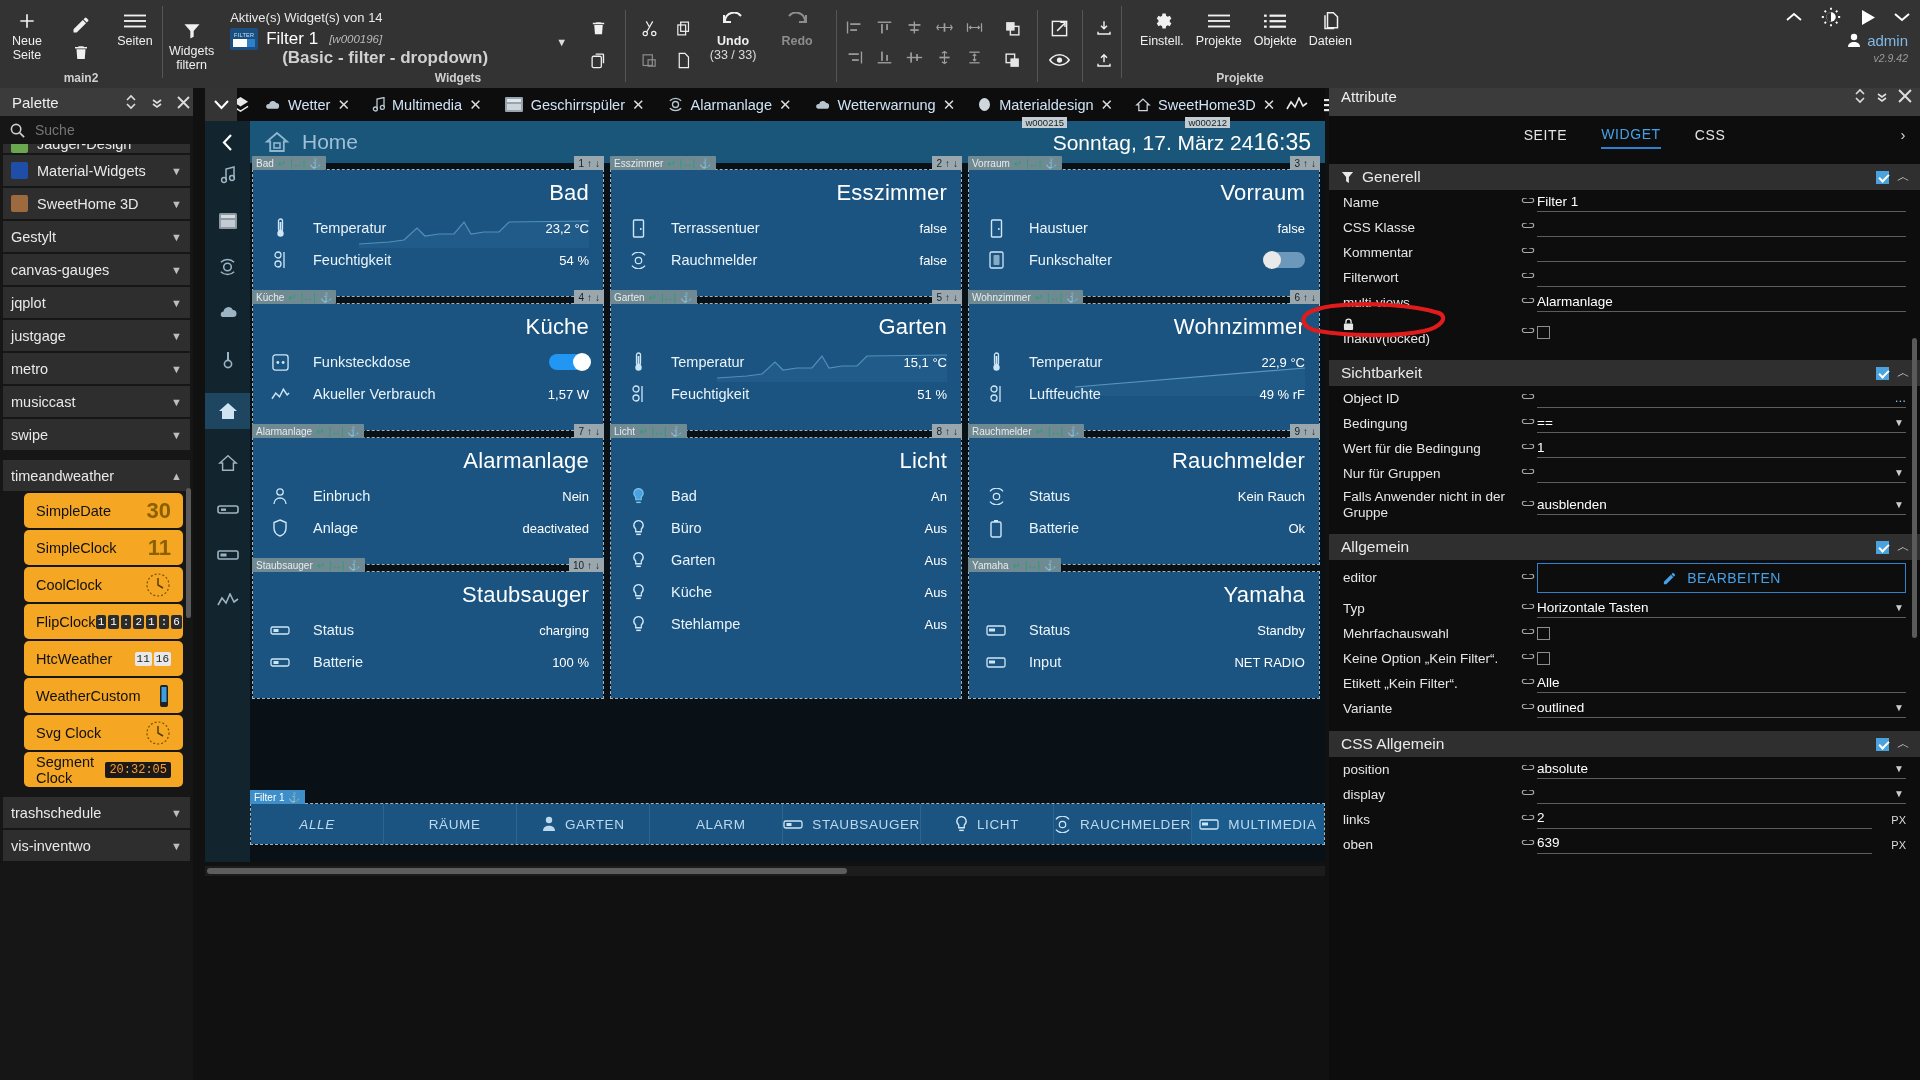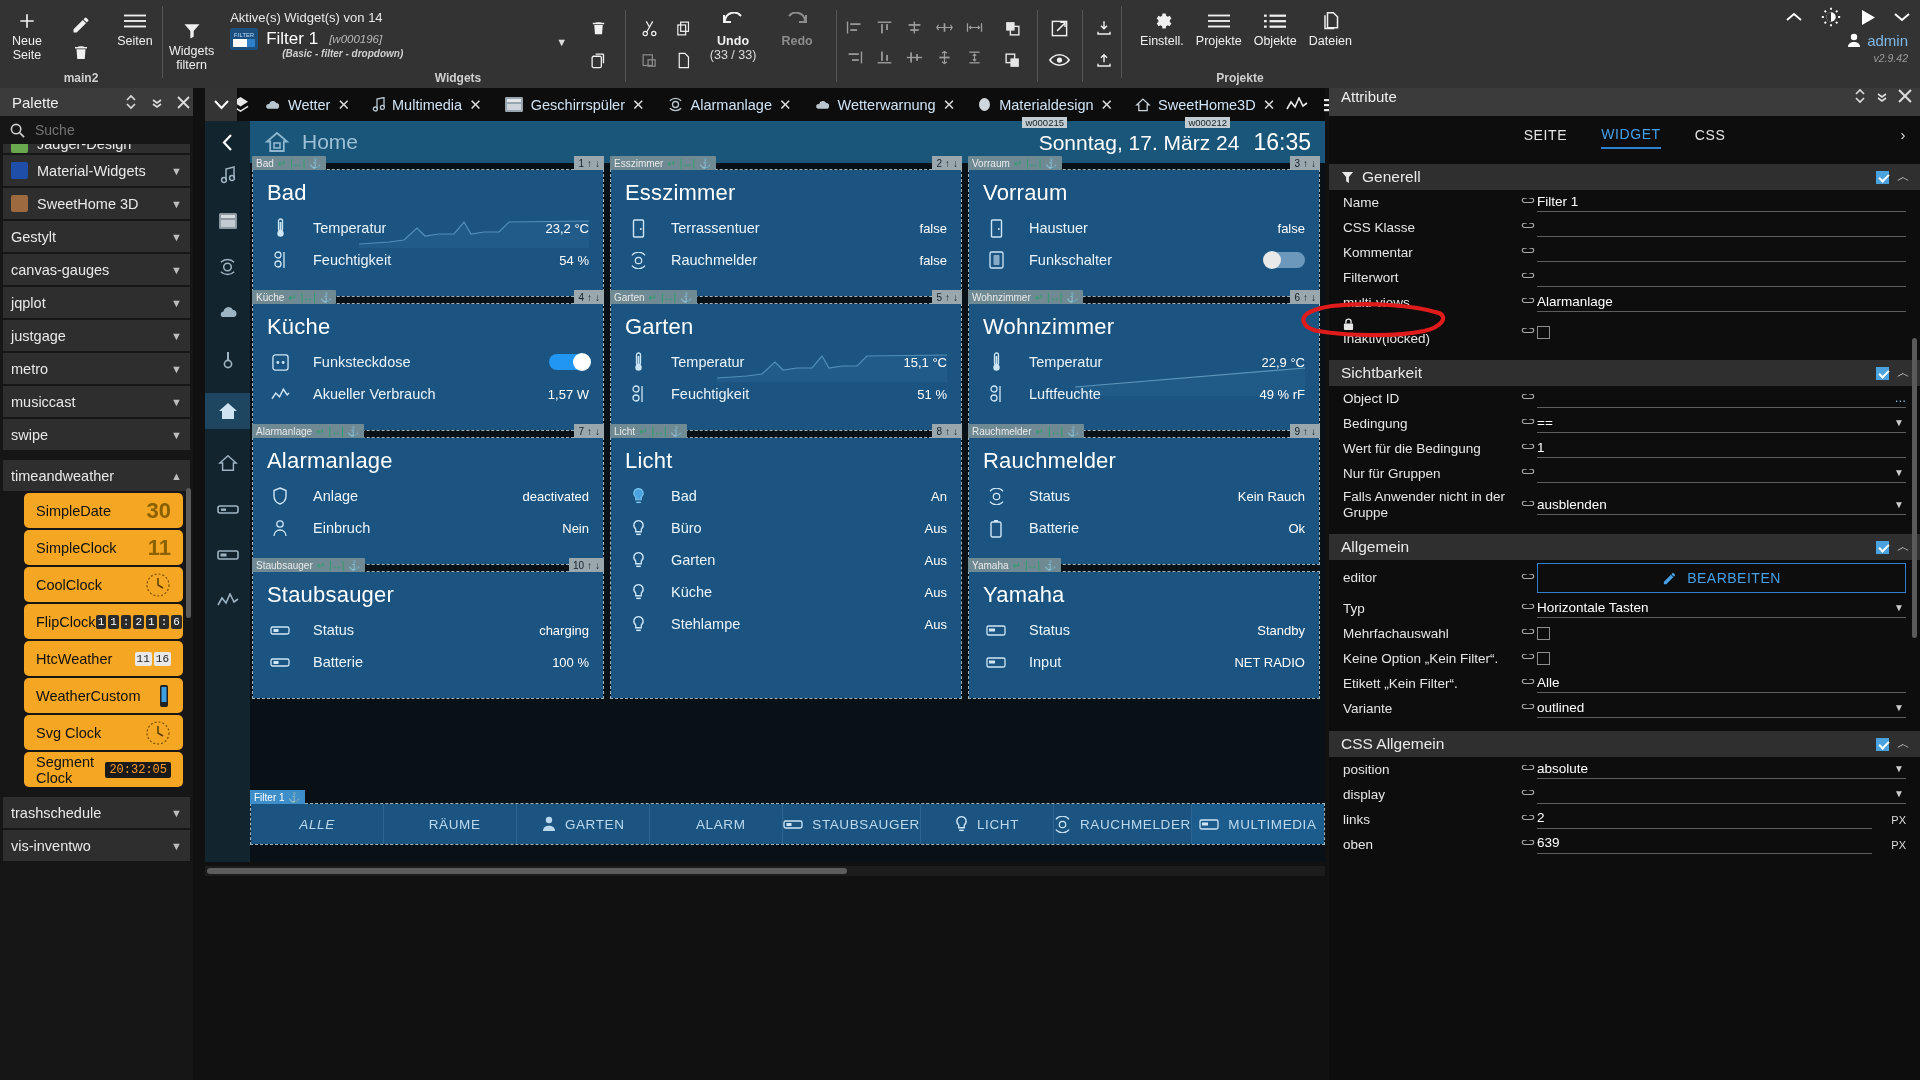--- a/index.html
+++ b/index.html
@@ -47,21 +47,21 @@
   .selrow { display:flex; align-items:center; gap:8px; }
   .wchip {
     width:28px; height:22px; background:#1b4f80; border-radius:2px;
     display:flex; flex-direction:column; align-items:center; justify-content:center;
     font-size:5px; color:#9fd5ff; letter-spacing:.3px; overflow:hidden;
   }
   .wchip .bar{ width:22px; height:8px; background:#fff; margin-top:1px; position:relative;}
   .wchip .bar:after{content:"";position:absolute;right:0;top:0;width:8px;height:8px;background:#2f7fc9;}
   .selname { font-size:17px; color:#ffffff; }
   .selid { font-size:11.5px; color:#bbb; font-style:italic; margin-left:3px;}
-  .selsub { font-size:10px; color:#d0d0d0; font-weight:bold; margin-left:52px; margin-top:-2px;font-style:italic;}
+  .selsub { font-size:17px; color:#d0d0d0; font-weight:bold; margin-left:52px; margin-top:-2px;}
   .caret { color:#ddd; font-size:11px; margin-left:6px; cursor:pointer;}
 
   .undo-lbl { font-size:15px; font-weight:bold; }
   .undo-sub { font-size:11px; color:#ddd; }
 
   
   .ribbon-right { position:absolute; right:10px; top:6px; display:flex; align-items:center; gap:18px; }
   .ribbon-right .ri { cursor:pointer; color:#fff; }
   .userline { position:absolute; right:12px; top:32px; display:flex; align-items:center; gap:6px; }
   .userline .uname { color:#7fb9e8; font-size:15px; }
@@ -121,30 +121,30 @@
   }
   .rail-ico { color:#9db4c2; cursor:pointer; display:flex; align-items:center; justify-content:center; height:24px;}
   .rail-ico.sel { background:#1e4660; width:45px; height:36px; }
   .rail-back { position:absolute; left:0; top:0; width:45px; height:42px; display:flex; align-items:center; justify-content:center; color:#fff; cursor:pointer;}
 
   .topbar {
     position:absolute; left:45px; top:0; width:1075px; height:42px; background:#1a5679;
     display:flex; align-items:center; padding:0 14px; color:#8fb7cf;
   }
   .topbar .home-lbl { font-size:21px; margin-left:12px; color:#9dc0d6; }
-  .topbar .clockwrap { margin-left:auto; display:flex; align-items:baseline; gap:14px; color:#fff;}
+  .topbar .clockwrap { margin-left:auto; display:flex; align-items:baseline; color:#fff;}
   .topbar .dat { font-size:21px; }
   .topbar .tim { font-size:23px; }
 
   .grid {
     position:absolute; left:45px; top:42px; width:1075px; height:640px;
     display:grid; grid-template-columns:repeat(3, 352px); gap:6px; padding:6px 0 0 2px;
     grid-auto-rows:128px;
   }
-  .cardwrap { position:relative; border:1px dashed #9fb3bd; }
+  .cardwrap { position:relative; border:1px dashed #9fb3bd;text-align:right; }
   .card { background:#1b5480; width:100%; height:100%; padding:10px 14px 6px 14px; position:relative; overflow:hidden;}
   .card-title { font-size:22px; color:#fff; font-weight:400; margin-bottom:6px; letter-spacing:.2px;}
   .crow { display:flex; align-items:center; height:32px; position:relative; z-index:2;}
   .crow .ci { width:26px; color:#cfe6f7; display:flex; align-items:center; justify-content:center; }
   .crow .cl { font-size:14.5px; color:#eaf4fb; margin-left:20px;}
   .crow .cv { margin-left:auto; font-size:13px; color:#fff;}
   .spark { position:absolute; right:14px; width:230px; height:34px; opacity:.55; z-index:1;}
 
   .tagbar {
     position:absolute; left:-1px; top:-14px; height:14px; display:flex; align-items:center;
@@ -1162,35 +1162,35 @@
           <div class="tag-right">
             <span>7</span>
             <span>↑</span>
             <span>↓</span>
           </div>
           <div class="card">
             <div class="card-title">Alarmanlage</div>
             <div class="crow">
               <span class="ci">
                 <svg width="16" height="18" viewBox="0 0 16 18">
+                  <circle cx="8" cy="5" r="3.2" fill="none" stroke="#cfe6f7" stroke-width="1.3"></circle>
+                  <path d="M2 17c0-3.6 2.7-6 6-6s6 2.4 6 6" fill="none" stroke="#cfe6f7" stroke-width="1.3"></path>
+                </svg>
+              </span>
+              <span class="cl">Einbruch</span>
+              <span class="cv">Nein</span>
+            </div>
+            <div class="crow">
+              <span class="ci">
+                <svg width="16" height="18" viewBox="0 0 16 18">
                   <path d="M8 1l6 2.5v5.5c0 4-2.6 6.8-6 8-3.4-1.2-6-4-6-8V3.5z" fill="none" stroke="#cfe6f7" stroke-width="1.4"></path>
                 </svg>
               </span>
               <span class="cl">Anlage</span>
               <span class="cv">deactivated</span>
-            </div>
-            <div class="crow">
-              <span class="ci">
-                <svg width="16" height="18" viewBox="0 0 16 18">
-                  <circle cx="8" cy="5" r="3.2" fill="none" stroke="#cfe6f7" stroke-width="1.3"></circle>
-                  <path d="M2 17c0-3.6 2.7-6 6-6s6 2.4 6 6" fill="none" stroke="#cfe6f7" stroke-width="1.3"></path>
-                </svg>
-              </span>
-              <span class="cl">Einbruch</span>
-              <span class="cv">Nein</span>
             </div>
           </div>
         </div>
         <div class="cardwrap" style="grid-row:span 2;">
           <div class="tagbar">
             <span>Licht</span>
             <span class="arrow">↵</span>
             <span class="arrow">|↔|</span>
             <span class="anchor">⚓</span>
           </div>

